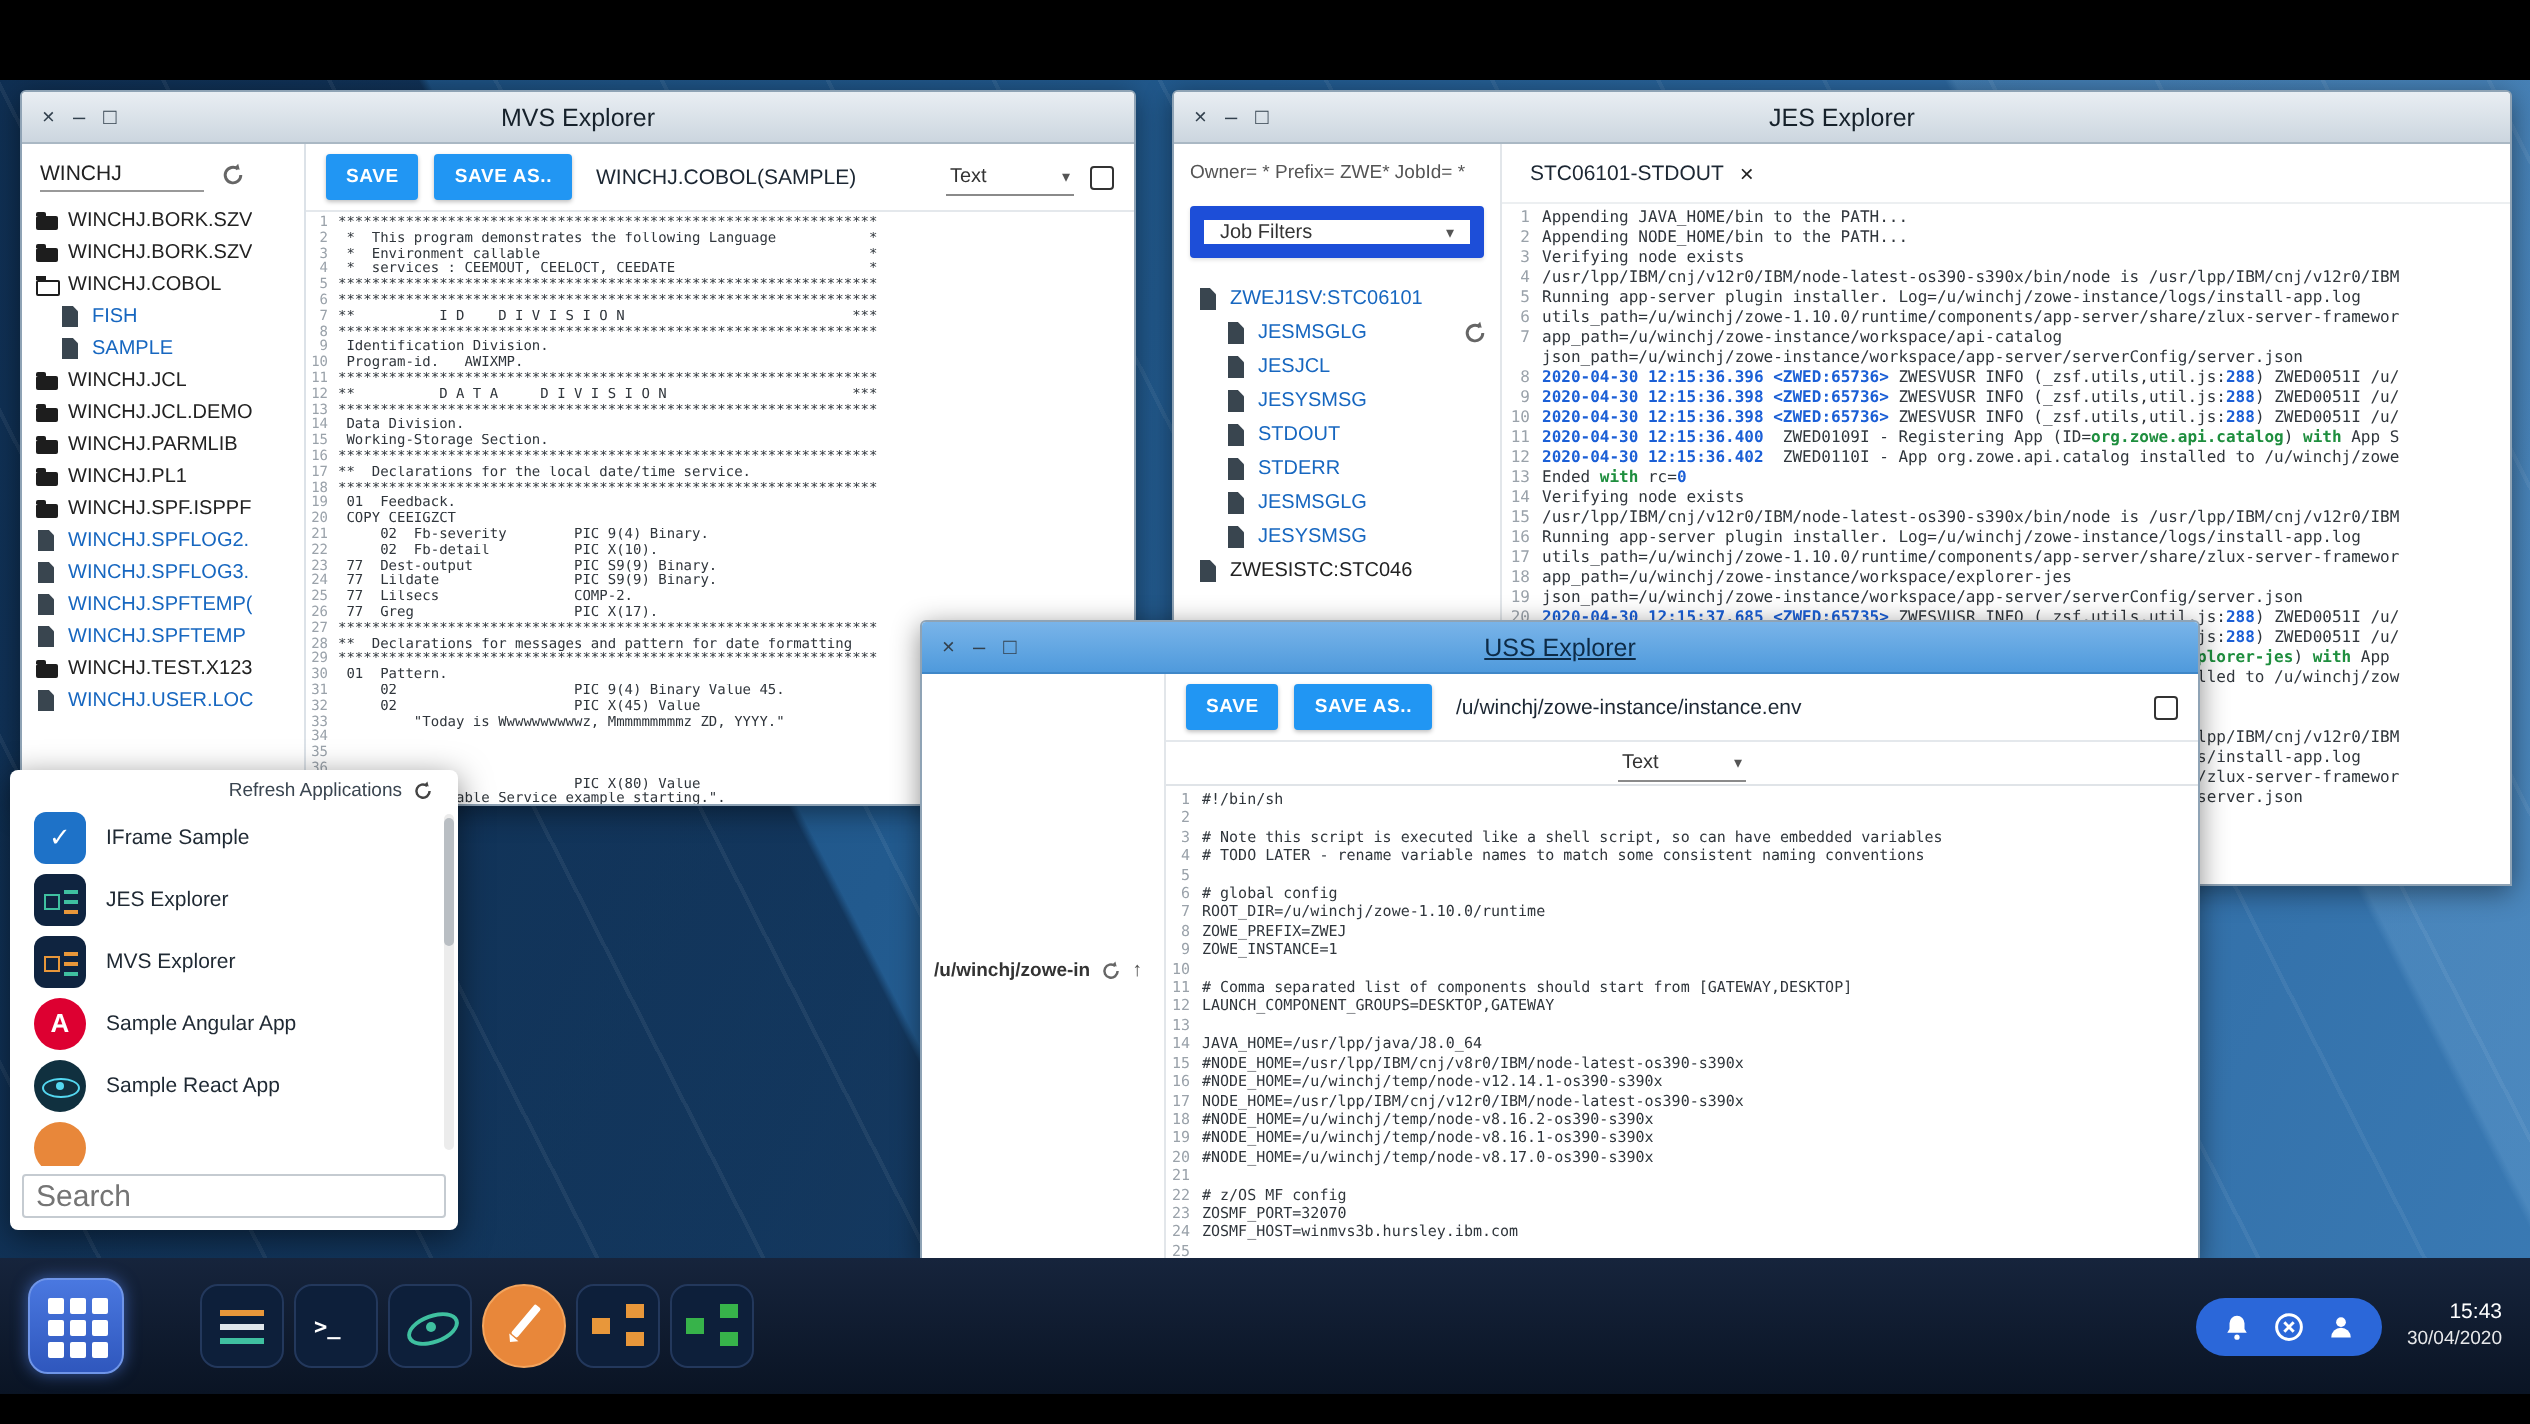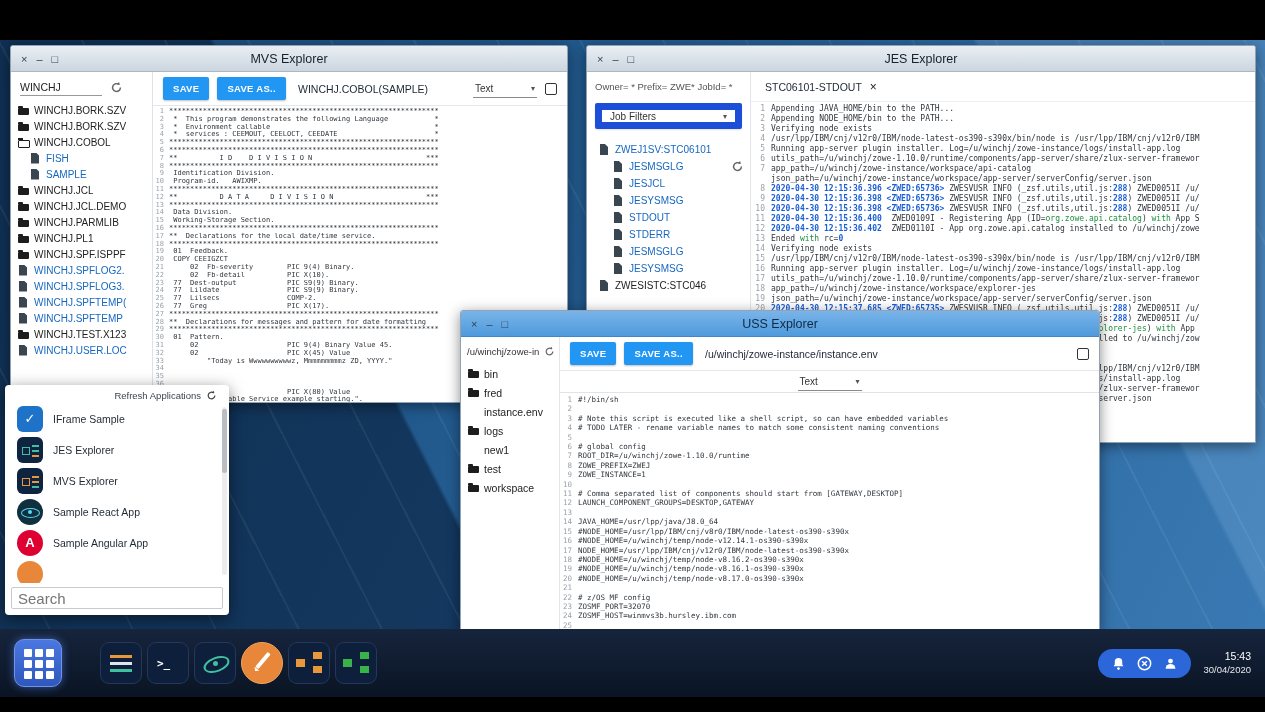--- a/index.html
+++ b/index.html
@@ -11,21 +11,21 @@
   linear-gradient(63deg, rgba(6,25,52,0.55) 0 34%, rgba(6,25,52,0) 34.3%),
   linear-gradient(243deg, rgba(150,200,240,0.20) 0 18%, rgba(150,200,240,0) 18.3%),
   linear-gradient(116deg,#1a4a78 0%,#225a8e 40%,#2f6ba3 70%,#3a7ab4 100%);}
 
 .win{position:absolute;background:#fff;border:1px solid #8fa3b5;box-shadow:0 3px 14px rgba(0,0,0,.45);border-radius:3px 3px 0 0;display:flex;flex-direction:column;}
 .titlebar{height:26px;flex:none;position:relative;background:linear-gradient(#e9eef3,#ccd6df);border-bottom:1px solid #aab8c4;display:flex;align-items:center;border-radius:2px 2px 0 0;cursor:default;}
 .win.active .titlebar{background:linear-gradient(#79b4e9,#4f9adc);border-bottom-color:#3f87c8;}
 .wc-group{display:flex;gap:9px;padding:0 10px;font-size:11px;color:#33414e;}
 .wc{cursor:pointer;line-height:26px;}
 .wtitle{position:absolute;left:50%;transform:translateX(-50%);font-size:12.5px;color:#16212b;white-space:nowrap;}
-.win.active .wtitle{color:#0d2b47;}
+.win.active .wtitle{color:#0d2b47;text-decoration:underline;}
 .win-body{flex:1;display:flex;min-height:0;}
 
 .tree{list-style:none;overflow:hidden;}
 .trow{display:flex;align-items:center;gap:5px;height:16px;padding:0 7px;font-size:10px;color:#222;cursor:pointer;white-space:nowrap;}
 .ticon{flex:none;width:11px;height:11px;position:relative;}
 .trow.folder .ticon::before{content:"";position:absolute;left:0;top:3px;width:11px;height:7px;background:#1d1d1d;border-radius:1px;}
 .trow.folder .ticon::after{content:"";position:absolute;left:0;top:1px;width:5px;height:2px;background:#1d1d1d;border-radius:1px 1px 0 0;}
 .trow.folder-open .ticon::before{content:"";position:absolute;left:0;top:3px;width:10px;height:6px;background:#fff;border:1px solid #1d1d1d;border-radius:1px;}
 .trow.folder-open .ticon::after{content:"";position:absolute;left:0;top:1px;width:5px;height:2px;background:#1d1d1d;}
 .trow.member .ticon::before,.trow.file .ticon::before,.trow.job .ticon::before,.trow.spool .ticon::before,.trow.job-plain .ticon::before{content:"";position:absolute;left:1px;top:0;width:8px;height:11px;background:#39454f;clip-path:polygon(0 0,62% 0,100% 28%,100% 100%,0 100%);}
@@ -61,24 +61,24 @@
 .jes-tree{margin-top:12px;margin-left:-3px;}
 .jes-tree .trow{height:17px;}
 .jes-refresh{position:absolute;right:6px;top:88px;cursor:pointer;line-height:0;}
 .jes-main{flex:1;display:flex;flex-direction:column;min-width:0;}
 .tabbar{height:30px;flex:none;display:flex;align-items:center;padding:0 14px;border-bottom:1px solid #eceff1;background:#fff;}
 .tab{display:flex;align-items:center;gap:8px;font-size:10.5px;color:#1c2733;cursor:pointer;}
 .tab-close{font-size:12px;color:#222;cursor:pointer;}
 .code-jes{font:8px/10px "DejaVu Sans Mono",monospace;}
 .code-jes .ln{width:20px;padding-right:6px;}
 .c-b{color:#1b5fd6;font-weight:bold;}
-.c-g{color:#1e8e3e;}
+.c-g{color:#1e8e3e;font-weight:bold;}
 
 .win-uss{left:460px;top:270px;width:640px;height:322px;z-index:5;}
-.uss-side{width:99px;flex:none;border-right:1px solid #e2e6ea;overflow:hidden;display:flex;flex-direction:column;}
+.uss-side{width:122px;flex:none;border-right:1px solid #e2e6ea;overflow:hidden;display:flex;flex-direction:row;font-weight:bold;}
 .uss-path-row{flex:none;display:flex;align-items:center;gap:5px;padding:9px 6px 7px;font-size:9.5px;color:#333;white-space:nowrap;}
 .up-arrow{font-size:10px;color:#555;cursor:pointer;}
 .uss-tree .trow{height:19px;font-size:10.5px;}
 .uss-mode-row{height:22px;flex:none;display:flex;align-items:center;justify-content:center;border-bottom:1px solid #e0e4e8;background:#fff;}
 .code-uss{font:7.5px/9.4px "DejaVu Sans Mono",monospace;}
 .code-uss .ln{width:18px;padding-right:6px;}
 
 .launcher{position:absolute;left:5px;top:345px;width:224px;height:230px;background:#fff;border-radius:4px;box-shadow:0 4px 16px rgba(0,0,0,.5);z-index:6;overflow:hidden;display:flex;flex-direction:column;}
 .launcher-header{flex:none;display:flex;align-items:center;justify-content:flex-end;gap:5px;padding:5px 12px 2px;font-size:9.5px;color:#3a4550;cursor:pointer;}
 .app-list{flex:1;overflow:hidden;}
@@ -901,27 +901,27 @@
             <span class="app-icon jes"></span>
             <span>JES Explorer</span>
           </div>
 
           <div class="app-row">
             <span class="app-icon mvs"></span>
             <span>MVS Explorer</span>
           </div>
 
           <div class="app-row">
+            <span class="app-icon angular"></span>
+            <span>Sample Angular App</span>
+          </div>
+
+          <div class="app-row">
             <span class="app-icon react"></span>
             <span>Sample React App</span>
-          </div>
-
-          <div class="app-row">
-            <span class="app-icon angular"></span>
-            <span>Sample Angular App</span>
           </div>
 
           <div class="app-row">
             <span class="app-icon partial"></span>
             <span></span>
           </div>
         </div>
       <div class="launcher-scroll"></div>
       <div class="launcher-search">
         <input placeholder="Search" style="">

